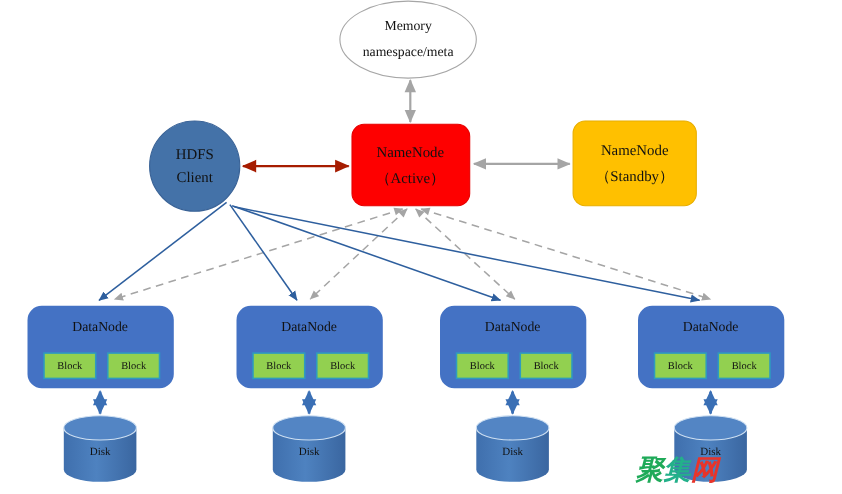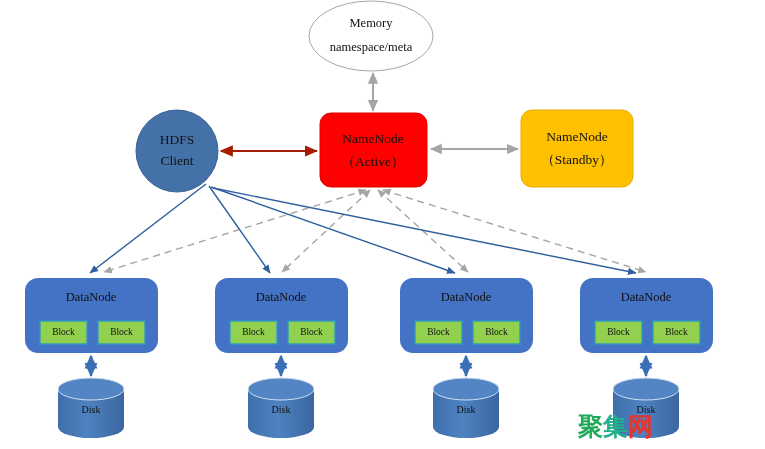--- a/index.html
+++ b/index.html
@@ -72,20 +72,21 @@
     position: absolute;
     left: 578px;
     top: 414px;
     font-family: "DejaVu Sans", "Liberation Sans", sans-serif;
     font-size: 25px;
     font-weight: bold;
     letter-spacing: 0px;
     line-height: 1;
     white-space: nowrap;
     user-select: none;
+    font-style: italic;
   }
   .wm-1 { color: #1faa59; }
   .wm-2 { color: #23b08a; }
   .wm-3 { color: #e8342a; }
 </style>
 </head>
 <body>
 
 <div id="diagram-root">
   <svg id="hdfs-svg" viewBox="0 0 765 449" xmlns="http://www.w3.org/2000/svg">

